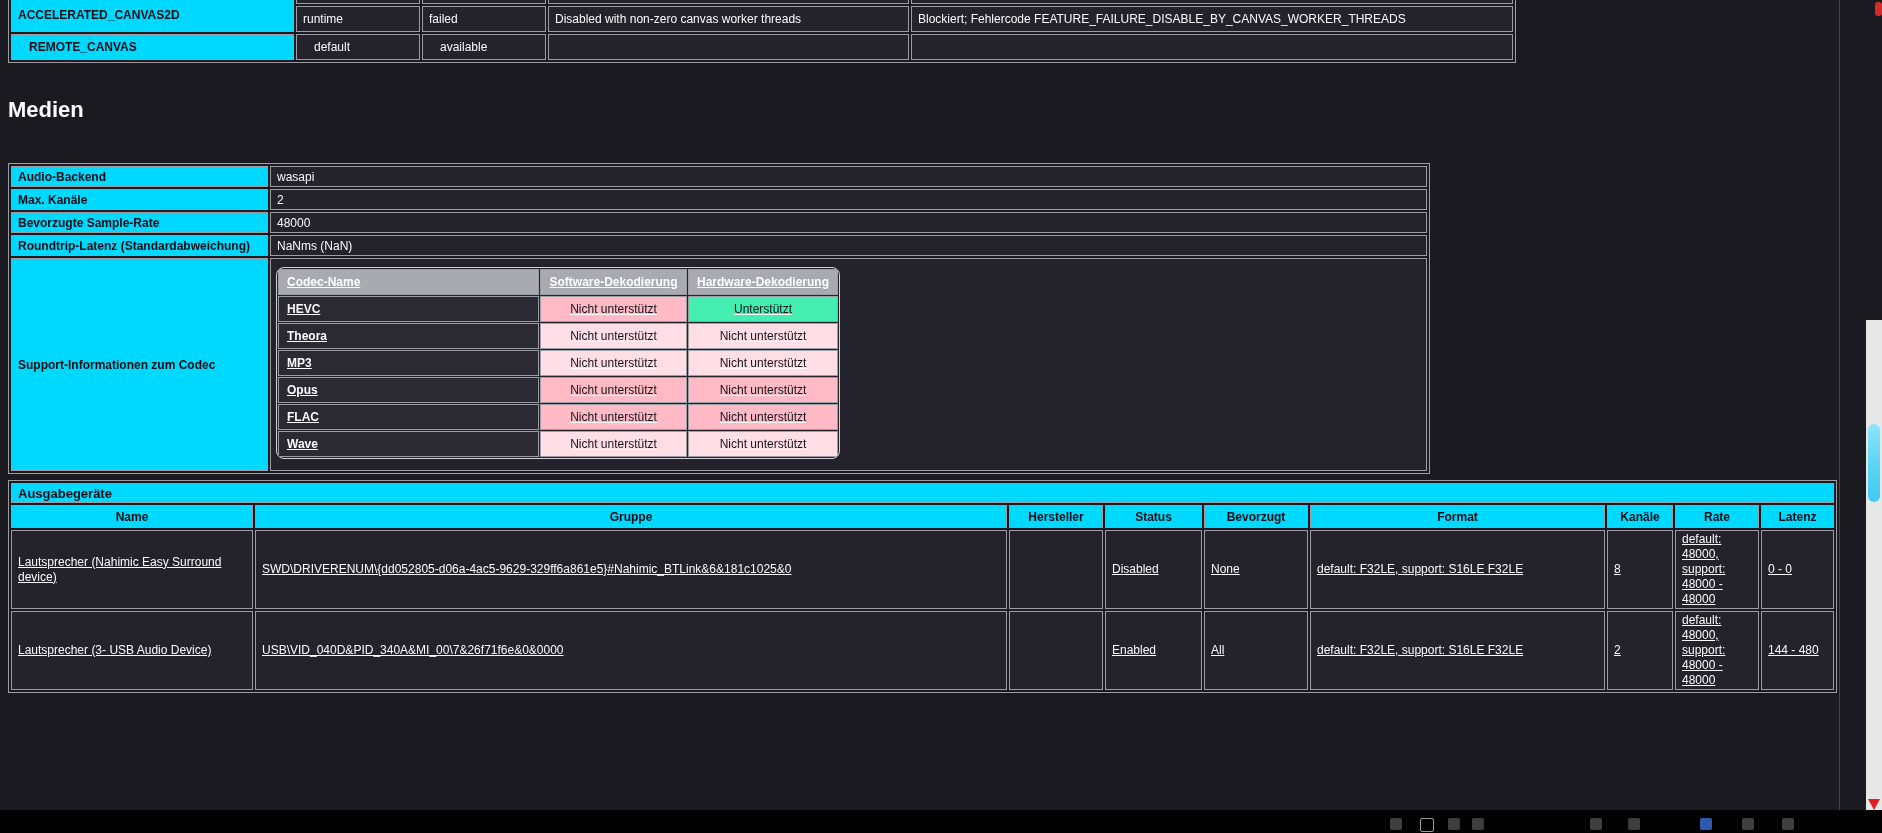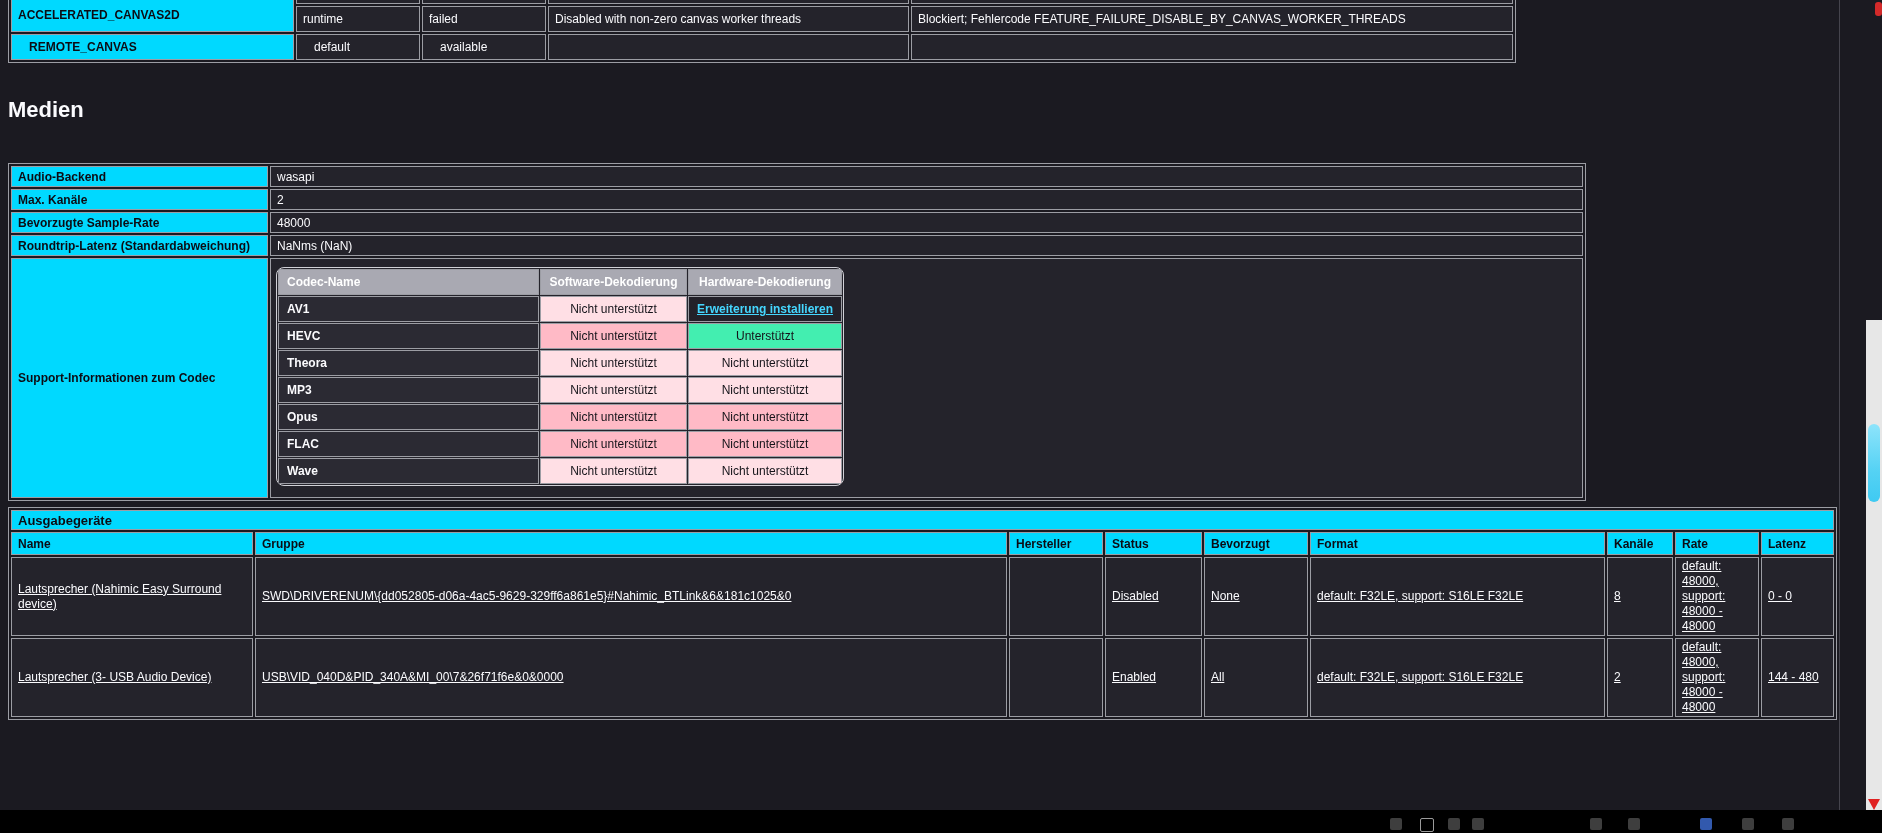--- a/index.html
+++ b/index.html
@@ -27,28 +27,28 @@
   .top-table .sliver-row td{height:5px;padding:0;}
   .top-table .subrow td{height:22px;}
   .top-table .feature-row td,.top-table .feature-row th{height:22px;padding-left:17px;}
 
   .section-heading{
     font-size:22px;font-weight:bold;color:#fbfbfe;
     margin:34px 0 26px 0;
   }
 
   
-  .media-table{width:1578px;margin-top:40px;}
+  .media-table{width:1422px;margin-top:40px;}
   .media-table th{width:243px;}
   .media-table .kv td,.media-table .kv th{height:17px;}
   .media-table .codec-cell{vertical-align:top;padding:8px 5px;}
 
   
   .codec-wrap{display:inline-block;border:1px solid #d0d0d6;border-radius:8px;overflow:hidden;}
-  table.codec-table{border-collapse:separate;border-spacing:1px;background:transparent;table-layout:fixed;}
+  table.codec-table{border-collapse:separate;border-spacing:1px;background:transparent;table-layout:fixed;text-decoration:underline;}
   .codec-table th,.codec-table td{
     font-size:12px;height:24px;line-height:24px;padding:0 8px;white-space:nowrap;
   }
   .codec-table thead th{background:#a9a9b2;color:#ffffff;font-weight:bold;text-align:center;}
   .codec-table thead th:first-child{text-align:left;}
   .codec-table .codec-name{background:#2b2a33;color:#fbfbfe;font-weight:bold;text-align:left;width:80px;}
   .codec-table td{text-align:center;color:#15141a;}
   .codec-table .col-sw{width:129px;}
   .codec-table .col-hw{width:132px;}
   tr.sat  td.sup{background:#43eeb0;}
@@ -56,21 +56,21 @@
   tr.sat  td.unsup{background:#ffbac6;}
   tr.tint td.unsup{background:#ffdfe5;}
   .codec-table td.link-cell{background:#232129;}
   .codec-table td.link-cell a{
     color:#45d7ff;text-decoration:underline;font-weight:bold;cursor:pointer;
   }
 
   
   .device-table{width:1817px;margin-top:6px;}
   .device-table .band th{font-size:13px;height:16px;}
-  .device-table .cols th{height:19px;}
+  .device-table .cols th{height:19px;text-align:center;}
   .device-table tbody td{height:53px;line-height:1.25;text-decoration:underline;}
 
   
   .v-line{position:absolute;left:1839px;top:0;width:1px;height:810px;background:#45444d;}
   .scroll-track{position:absolute;left:1866px;top:320px;width:16px;height:492px;background:#e7e7e7;}
   .scroll-thumb{position:absolute;left:2px;top:104px;width:12px;height:78px;border-radius:7px;
     background:linear-gradient(180deg,#8ee4fb 0%,#55d2f4 60%,#3fcaf2 100%);}
   .red-tri{position:absolute;bottom:2px;left:2px;width:0;height:0;
     border-left:6px solid transparent;border-right:6px solid transparent;border-top:11px solid #e02020;}
   .red-sliver{position:absolute;left:1875px;top:2px;width:7px;height:14px;background:#d42a2a;border-radius:3px;}
@@ -145,25 +145,20 @@
           <div class="codec-wrap">
             <table class="codec-table">
               <thead>
                 <tr>
                   <th>Codec-Name</th>
                   <th class="col-sw">Software-Dekodierung</th>
                   <th class="col-hw">Hardware-Dekodierung</th>
                 </tr>
               </thead>
               <tbody id="codec-tbody">
-                  <tr class="tint">
-                    <th class="codec-name">AV1</th>
-                    <td class="unsup">Nicht unterstützt</td>
-                    <td class="link-cell"><a>Erweiterung installieren</a></td>
-                  </tr>
                   <tr class="sat">
                     <th class="codec-name">HEVC</th>
                     <td class="unsup">Nicht unterstützt</td>
                     <td class="sup">Unterstützt</td>
                   </tr>
                   <tr class="tint">
                     <th class="codec-name">Theora</th>
                     <td class="unsup">Nicht unterstützt</td>
                     <td class="unsup">Nicht unterstützt</td>
                   </tr>

